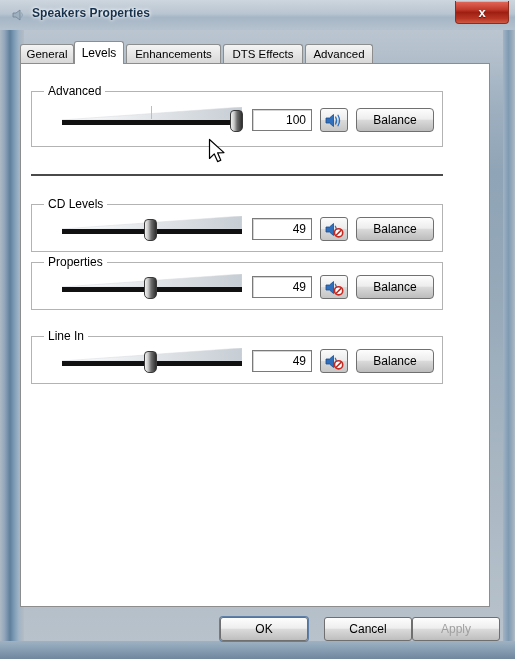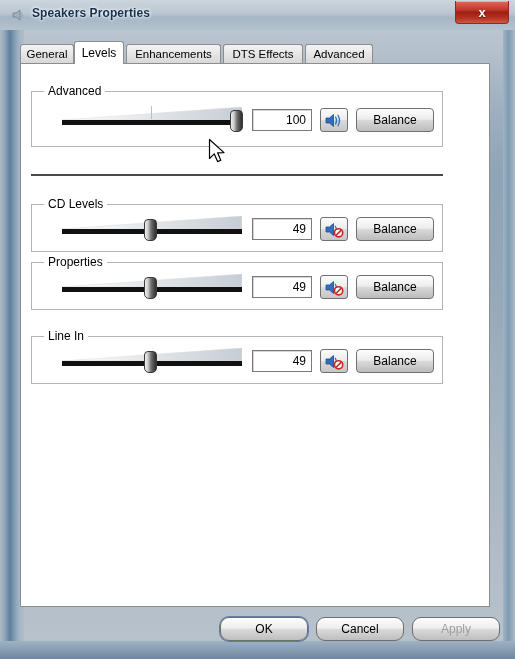--- a/index.html
+++ b/index.html
@@ -186,21 +186,21 @@
     height: 2px;
     background: #4a4a4a;
   }
 
   
   .btnbar { position: absolute; left: 20px; top: 607px; width: 470px; height: 34px; }
   .dlg-btn {
     position: absolute; top: 10px; width: 88px; height: 24px;
     background: linear-gradient(180deg, #fdfdfd 0%, #eeeeee 46%, #dadada 52%, #bebebe 100%);
     border: 1px solid #6f6f6f;
-    border-radius: 9px;
+    border-radius: 3px;
     box-sizing: border-box;
     font-size: 12px; color: #000000;
     display: flex; align-items: center; justify-content: center;
     cursor: pointer;
   }
   .dlg-btn.default { box-shadow: 0 0 0 1px #5d7fa8; }
   .dlg-btn.disabled { color: #a0a0a0; cursor: default; }
 
   
   .cursor { position: absolute; left: 208px; top: 138px; width: 22px; height: 30px; pointer-events: none; }
@@ -396,21 +396,21 @@
         <span>Balance</span>
       </div>
     </div>
 
   </div>
 
   <div class="btnbar">
     <div class="dlg-btn default" style="left:200px;">
       <span>OK</span>
     </div>
-    <div class="dlg-btn" style="left:296px;">
+    <div class="dlg-btn" style="left:304px;">
       <span>Cancel</span>
     </div>
     <div class="dlg-btn disabled" style="left:392px;">
       <span>Apply</span>
     </div>
   </div>
 
   <div class="cursor">
     <svg width="22" height="30" viewBox="0 0 22 30">
       <path d="M1.5 1.5 L1.5 20.5 L6.3 15.9 L9.6 23.6 L12.8 22.2 L9.6 14.8 L16 14.6 Z" fill="#ffffff" stroke="#000000" stroke-width="1.2" stroke-linejoin="round"></path>

